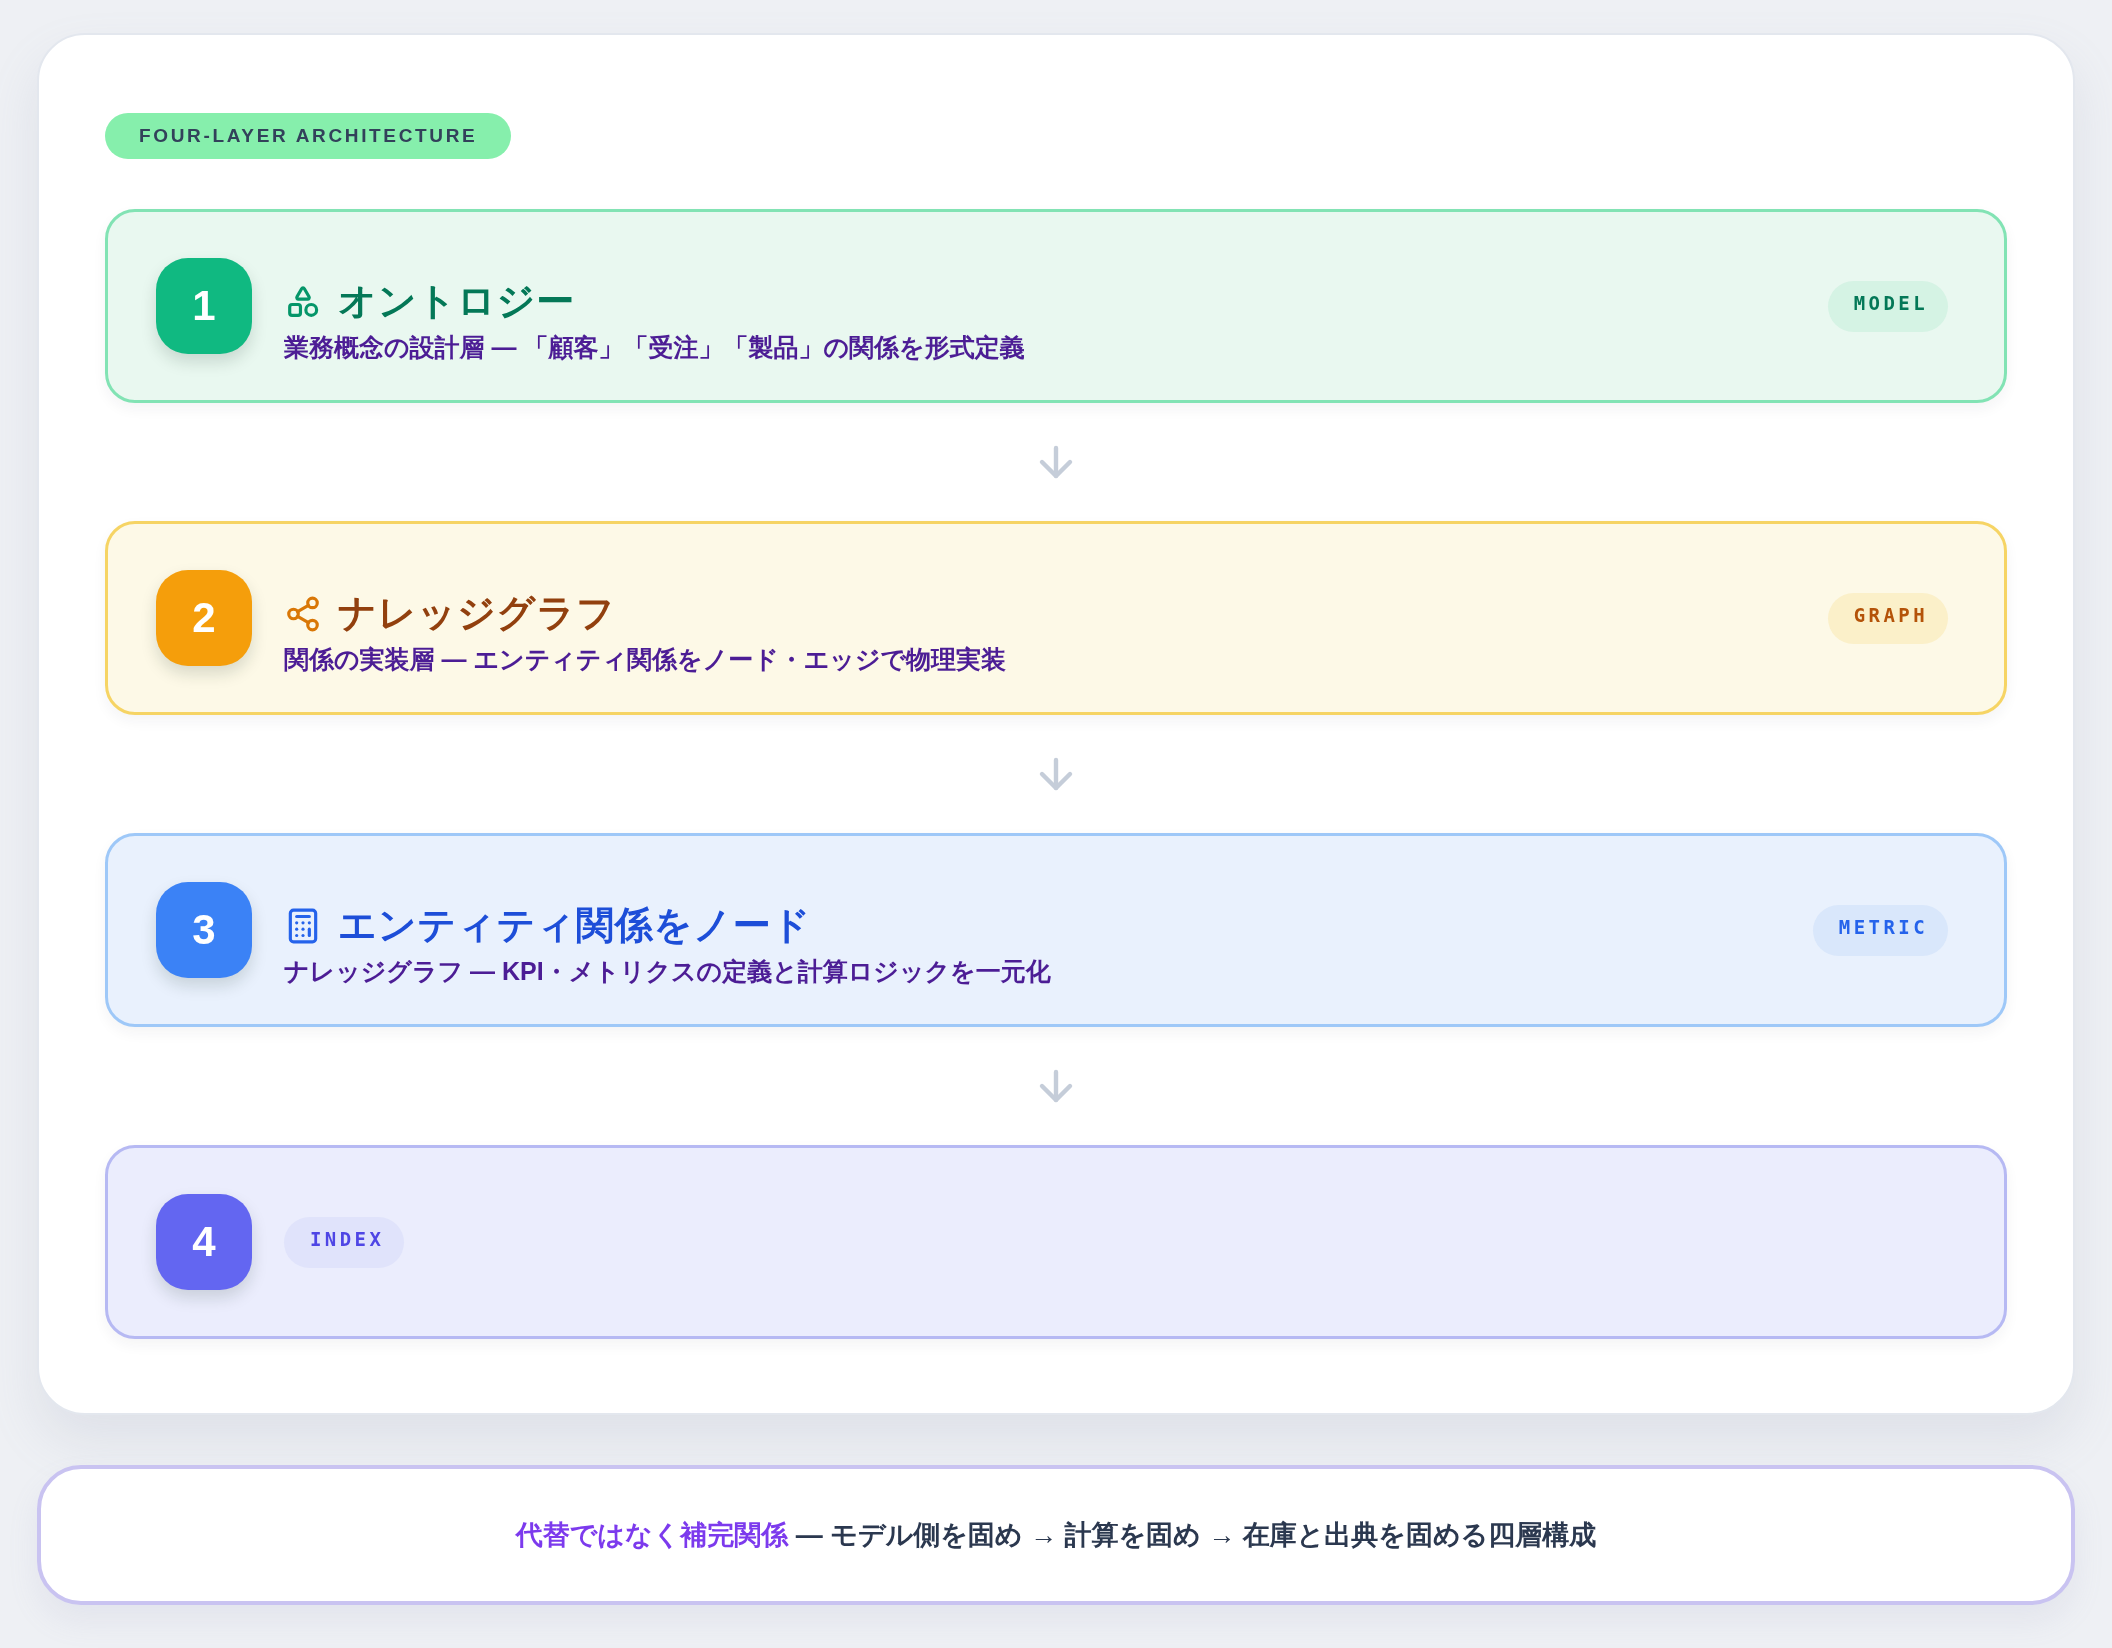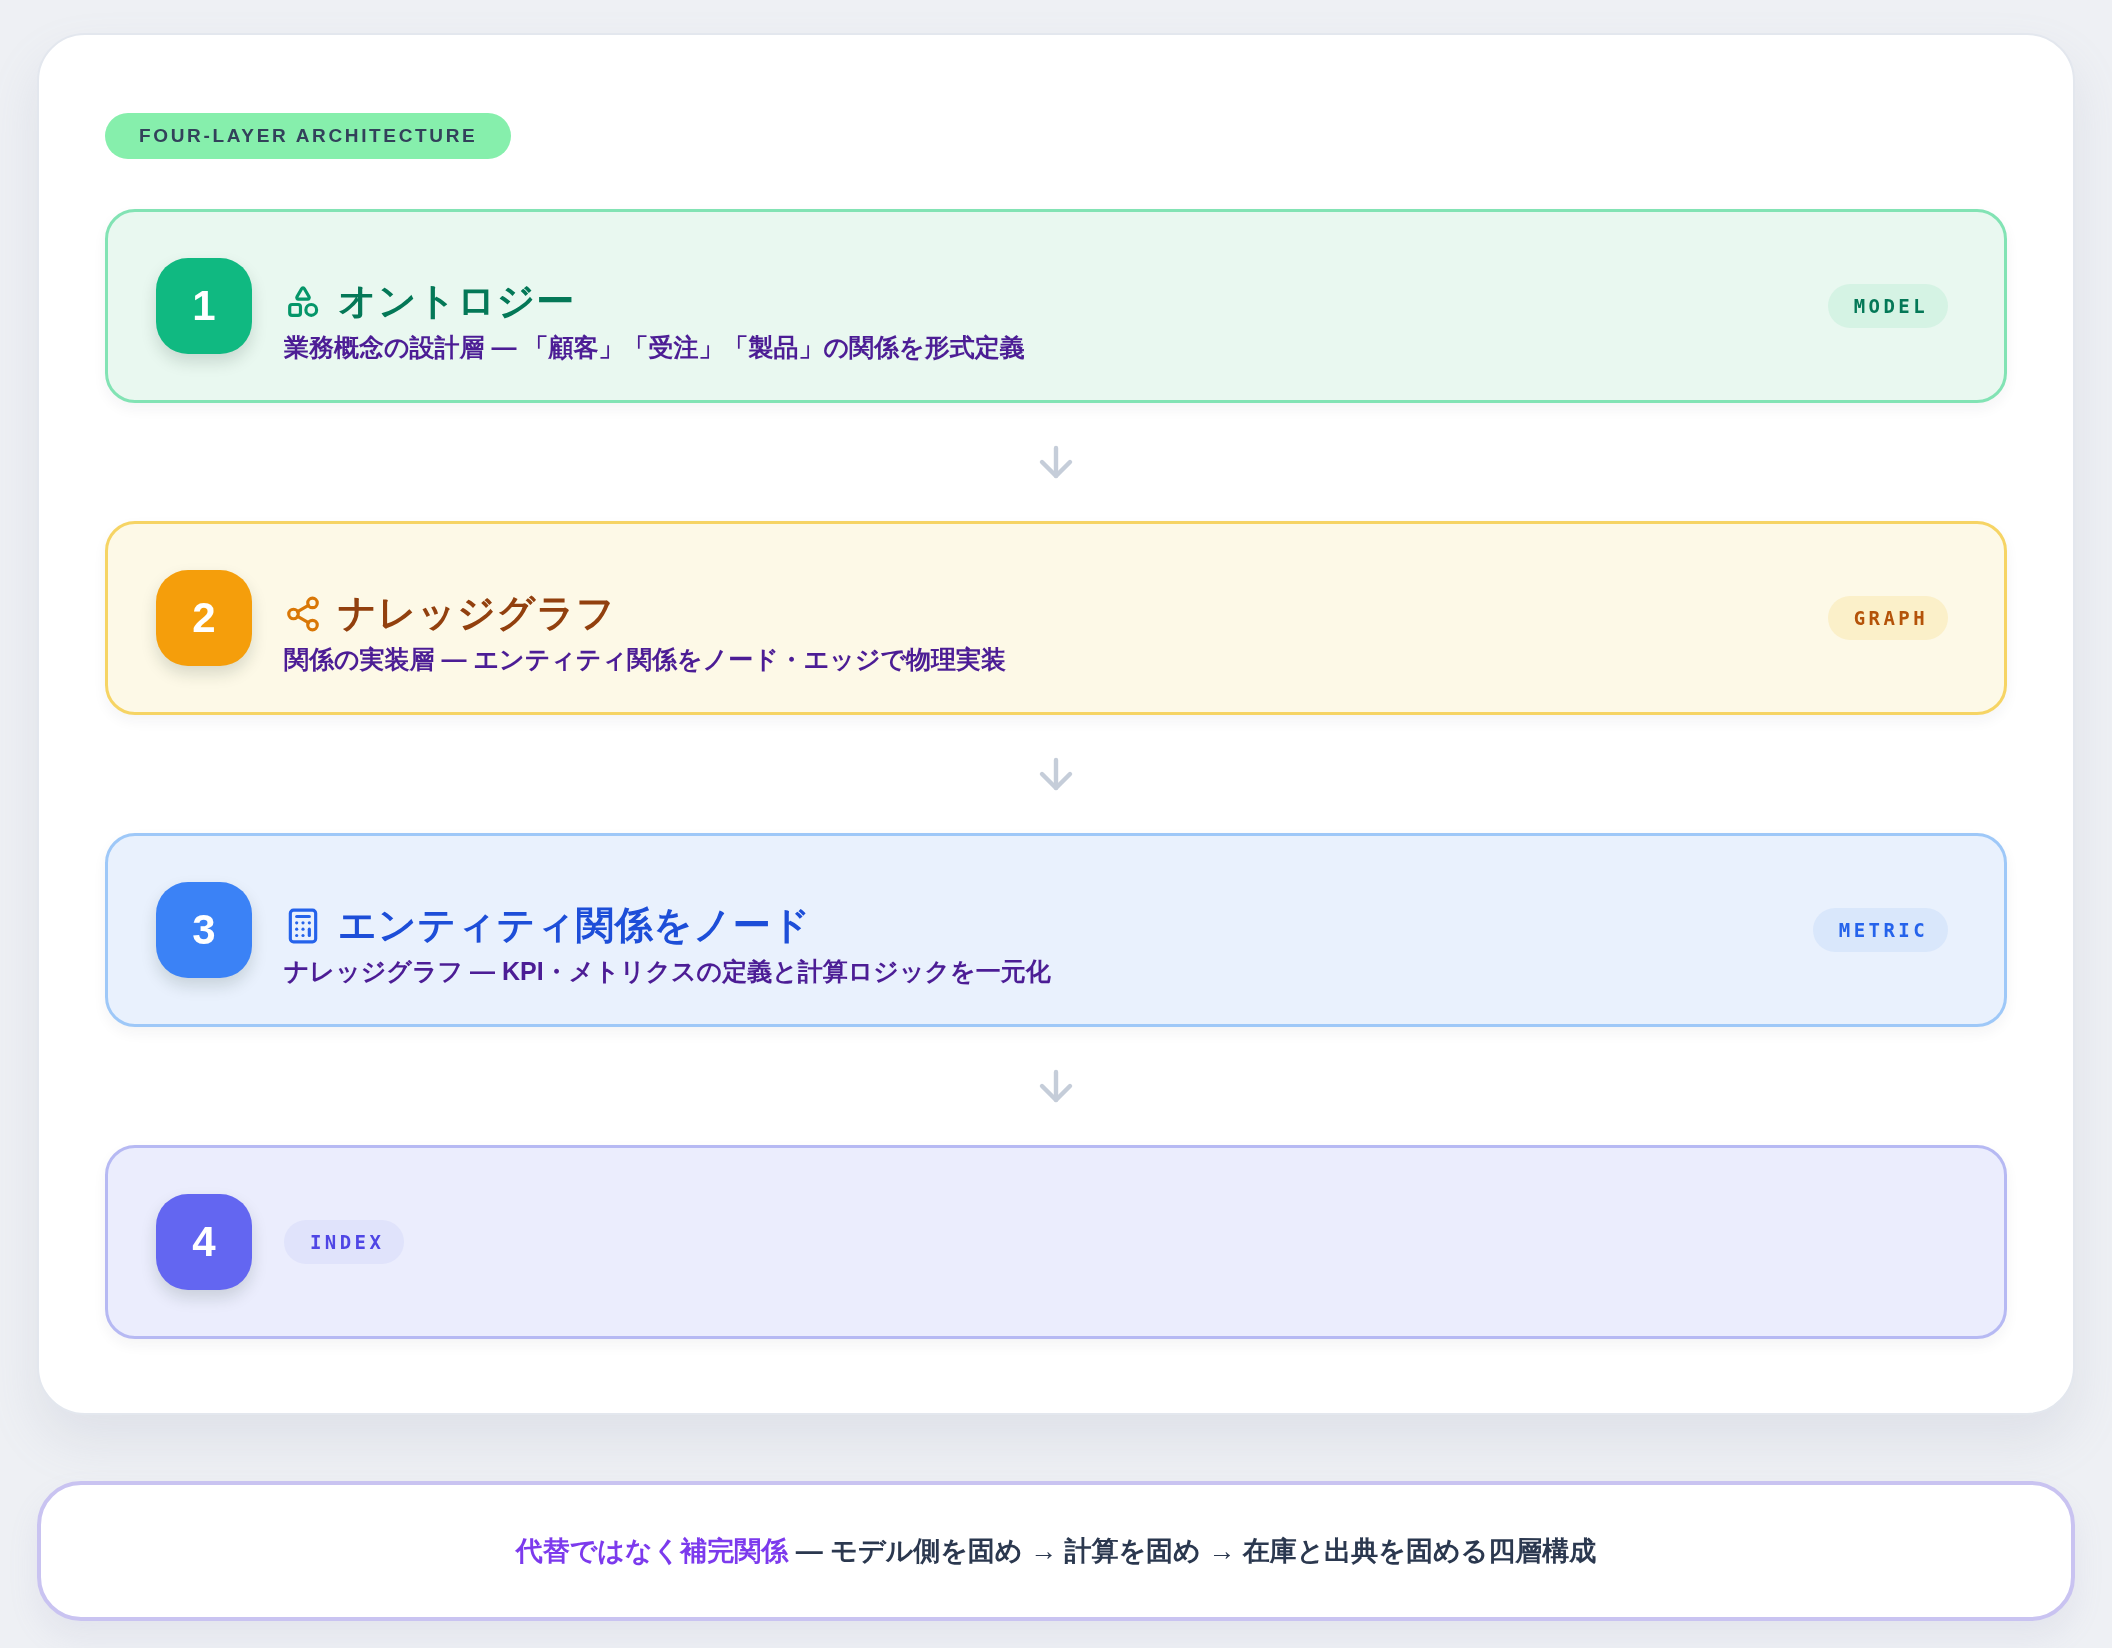--- a/index.html
+++ b/index.html
@@ -55,28 +55,28 @@
   .icon{display:inline-flex;flex:0 0 auto;}
   .icon svg{width:38px;height:38px;display:block;}
   .title{margin:0;font-size:38px;font-weight:800;color:var(--title,#222);letter-spacing:.02em;line-height:1.15;}
   .subtitle{margin:0;font-size:25px;font-weight:700;color:#4c1d95;line-height:1.3;}
   .tag-pill{
     background:var(--pill-bg,#eee);
     color:var(--pill-text,#333);
     font-family:"DejaVu Sans Mono","Liberation Mono",monospace;
     font-size:19px;font-weight:700;
     letter-spacing:.18em;
-    padding:11px 20px 11px 26px;
+    padding:11px 20px 18px 26px;
     border-radius:999px;
     flex:0 0 auto;
   }
   .arrow-row{height:118px;display:flex;align-items:center;justify-content:center;color:#c5cdd9;}
   .arrow-row svg{width:48px;height:48px;display:block;}
   .footer{
-    margin:66px 37px 0;
+    margin:50px 37px 0;
     background:#ffffff;
     border:4px solid #c9c3f1;
     border-radius:44px;
     padding:50px 40px;
     text-align:center;
     box-sizing:border-box;
     box-shadow:0 16px 30px rgba(150,150,190,.12);
   }
   .footer p{margin:0;font-size:27px;font-weight:800;color:#2b384f;line-height:1.2;}
   .footer .hl{color:#7c3aed;}

